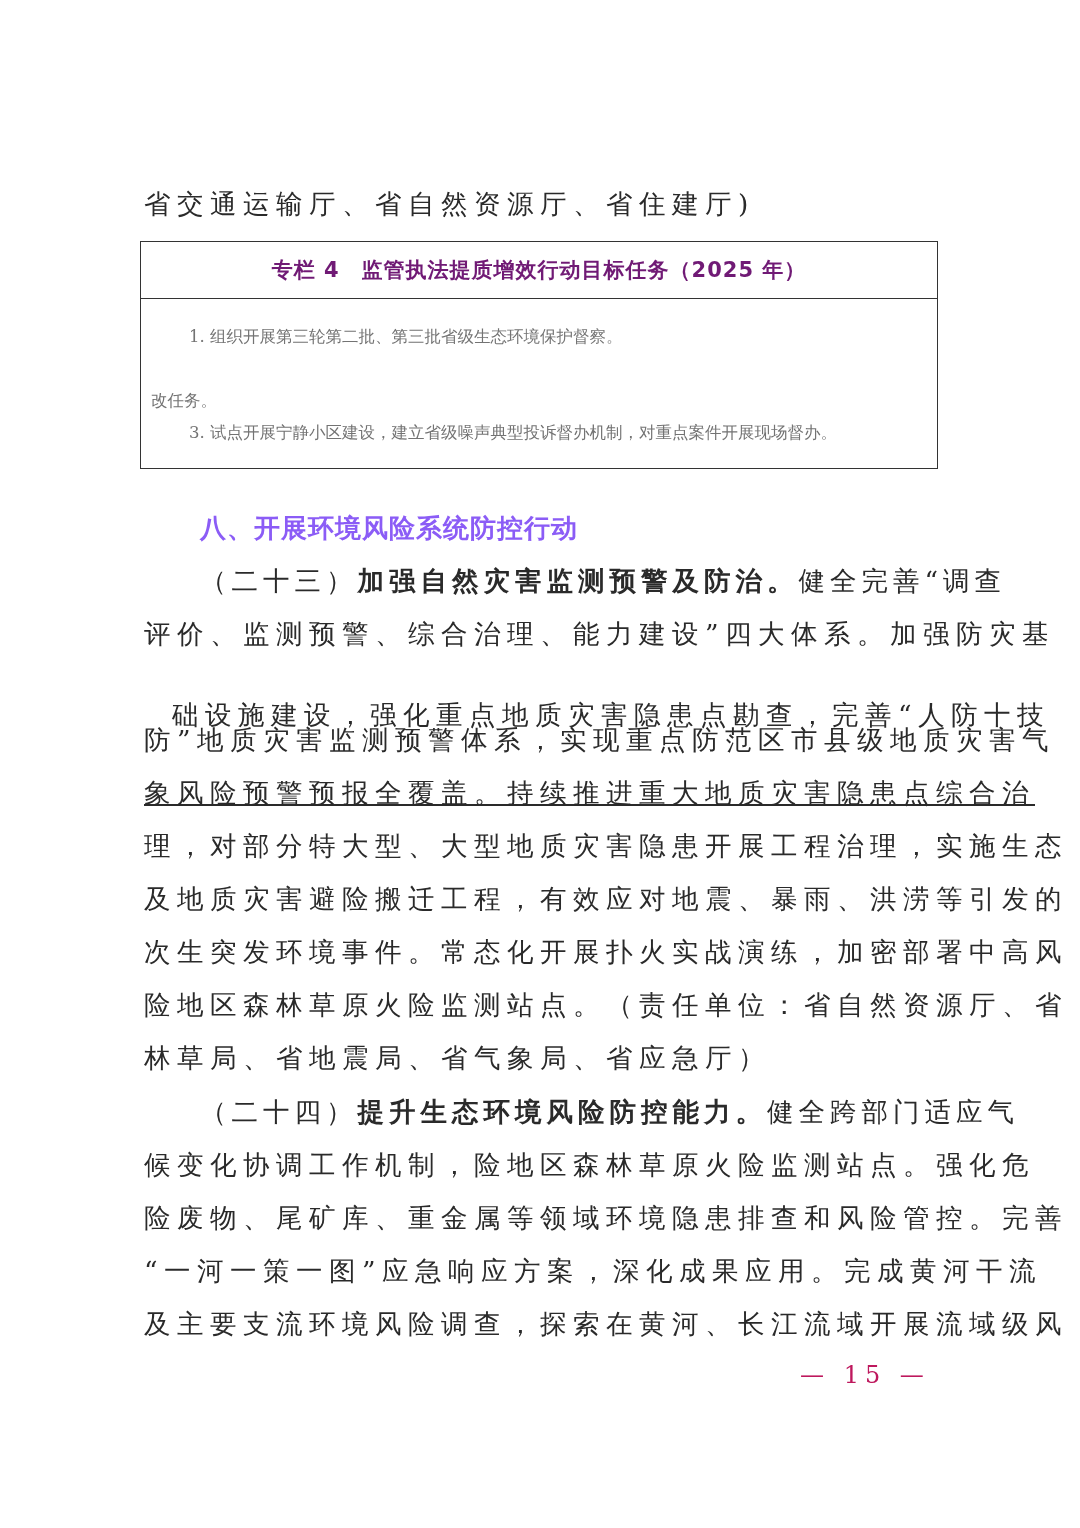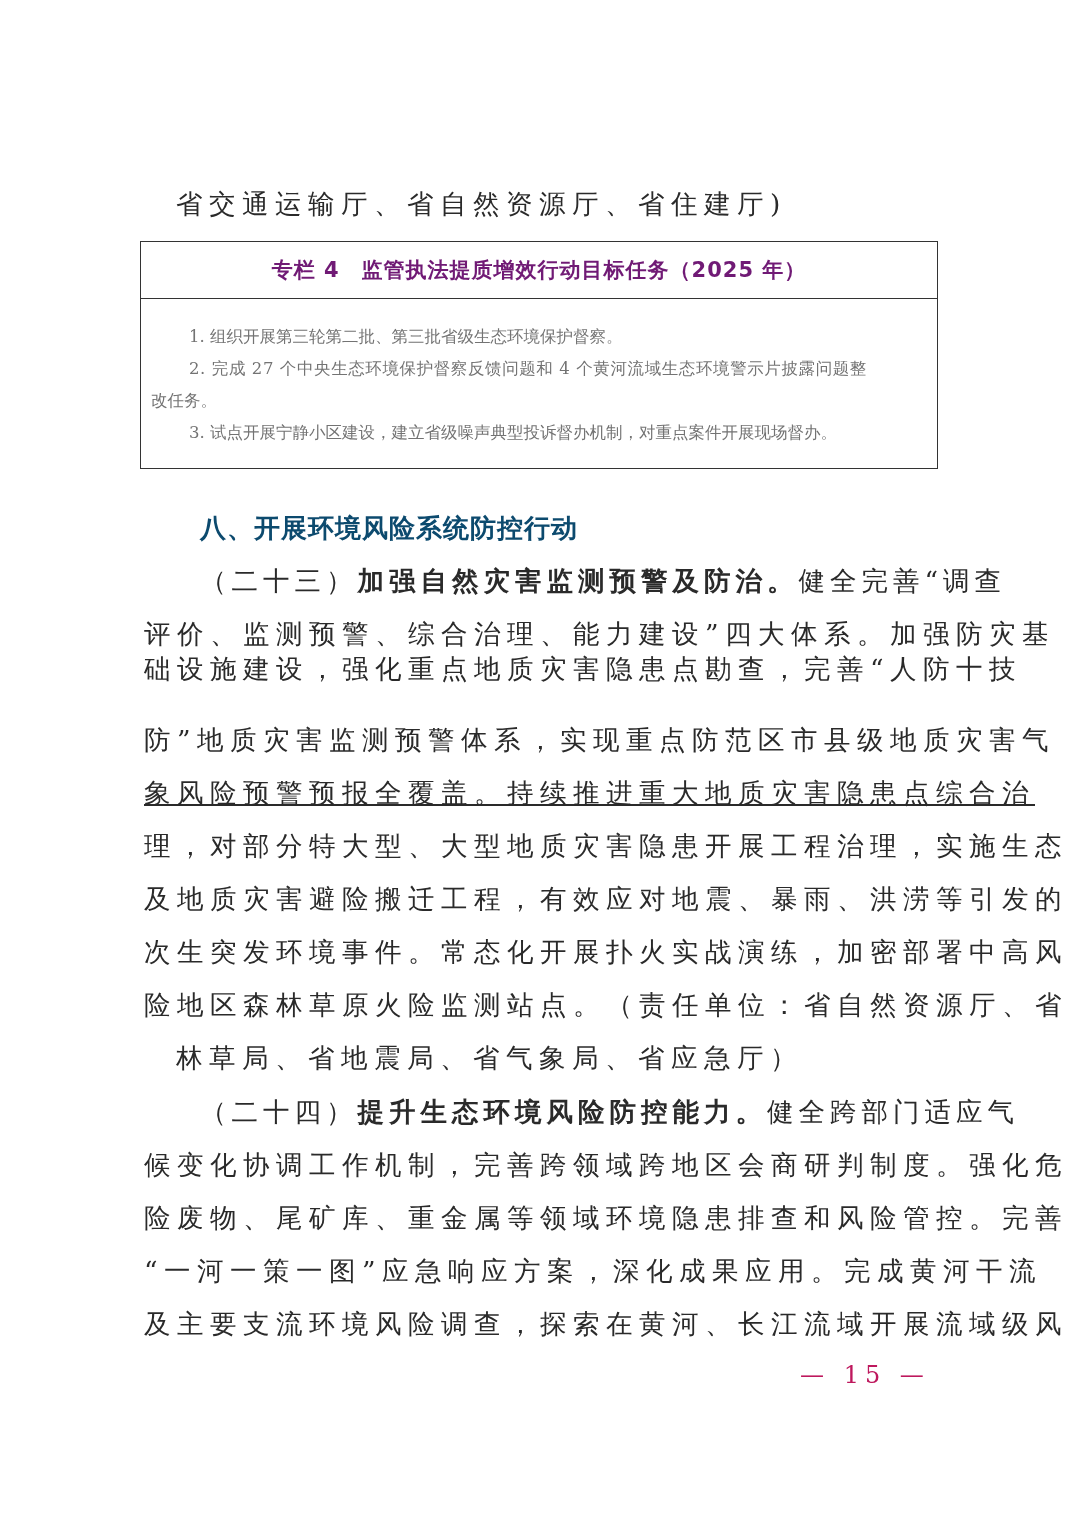--- a/index.html
+++ b/index.html
@@ -6,80 +6,79 @@
   body {
     width: 1080px; height: 1528px; position: relative; overflow: hidden;
     font-family: "DejaVu Serif", "Liberation Serif", serif;
     color: #2a2a2a;
   }
   .line {
     position: absolute; left: 144px; width: 796px;
     font-size: 26.5px; line-height: 32px; letter-spacing: 6.5px;
     white-space: nowrap; text-align: justify; text-align-last: justify;
   }
-  .line.last { text-align-last: left; margin-left: 32px; }
+  .line.last { text-align-last: left; }
   .box {
     position: absolute; left: 140px; top: 241px; width: 798px; height: 228px;
     border: 1.5px solid #333; box-sizing: border-box;
   }
   .box-title {
     position: absolute; left: 0; top: 0; width: 100%; height: 57px;
     border-bottom: 1.5px solid #333; box-sizing: border-box;
     display: flex; align-items: center; justify-content: center;
     font-family: "DejaVu Sans", "Liberation Sans", sans-serif;
     font-weight: bold; font-size: 21px; color: #701a75; letter-spacing: 1px;
   }
   .box-item {
     position: absolute; font-size: 16.5px; line-height: 22px; white-space: nowrap;
     color: #737373;
   }
   .heading {
     position: absolute; left: 200px; top: 512px;
     font-family: "DejaVu Sans", "Liberation Sans", sans-serif;
-    font-weight: bold; font-size: 26px; line-height: 32px; color: #0c4a6e;
+    font-weight: bold; font-size: 26px; line-height: 32px; color: #8b5cf6;
     letter-spacing: 1px;
   }
   .bold-run { font-family: "DejaVu Sans", "Liberation Sans", sans-serif; font-weight: bold; }
   .page-num {
     position: absolute; left: 800px; top: 1360px; font-size: 24px; line-height: 30px;
     color: #be185d; letter-spacing: 6px;
   }
 </style>
 </head>
 <body>
 
 <div>
 
   <div class="line last" style="top:188px;">省交通运输厅、省自然资源厅、省住建厅)</div>
 
   <div class="box">
     <div class="box-title">专栏 4　监管执法提质增效行动目标任务（2025 年）</div>
     <div class="box-item" style="left:48px; top:84px;">1. 组织开展第三轮第二批、第三批省级生态环境保护督察。</div>
-    <div class="box-item" style="left:48px; top:116px; letter-spacing:0.6px;">2. 完成 27 个中央生态环境保护督察反馈问题和 4 个黄河流域生态环境警示片披露问题整</div>
     <div class="box-item" style="left:10px; top:148px;text-align:center;">改任务。</div>
     <div class="box-item" style="left:48px; top:180px;">3. 试点开展宁静小区建设，建立省级噪声典型投诉督办机制，对重点案件开展现场督办。</div>
   </div>
 
   <div class="heading">八、开展环境风险系统防控行动</div>
 
   <div class="line" style="top:565px; left:200px; width:740px; letter-spacing:5px;">
     <span>（二十三）</span><span class="bold-run">加强自然灾害监测预警及防治。</span><span>健全完善“调查</span>
   </div>
   <div class="line" style="top:618px;">评价、监测预警、综合治理、能力建设”四大体系。加强防灾基</div>
-  <div class="line" style="top:653px;">础设施建设，强化重点地质灾害隐患点勘查，完善“人防十技</div>
+  <div class="line" style="top:699px;margin-left:28px;">础设施建设，强化重点地质灾害隐患点勘查，完善“人防十技</div>
   <div class="line" style="top:724px;">防”地质灾害监测预警体系，实现重点防范区市县级地质灾害气</div>
   <div class="line" style="top:777px;text-decoration:underline;">象风险预警预报全覆盖。持续推进重大地质灾害隐患点综合治</div>
   <div class="line" style="top:830px;">理，对部分特大型、大型地质灾害隐患开展工程治理，实施生态</div>
   <div class="line" style="top:883px;">及地质灾害避险搬迁工程，有效应对地震、暴雨、洪涝等引发的</div>
   <div class="line" style="top:936px;">次生突发环境事件。常态化开展扑火实战演练，加密部署中高风</div>
   <div class="line" style="top:989px;">险地区森林草原火险监测站点。（责任单位：省自然资源厅、省</div>
   <div class="line last" style="top:1042px;">林草局、省地震局、省气象局、省应急厅）</div>
 
   <div class="line" style="top:1096px; left:200px; width:740px; letter-spacing:5px;">
     <span>（二十四）</span><span class="bold-run">提升生态环境风险防控能力。</span><span>健全跨部门适应气</span>
   </div>
-  <div class="line" style="top:1149px;">候变化协调工作机制，完善跨领域跨地区会商研判制度。强化危</div>
+  <div class="line" style="top:1149px;">候变化协调工作机制，险地区森林草原火险监测站点。强化危</div>
   <div class="line" style="top:1202px;">险废物、尾矿库、重金属等领域环境隐患排查和风险管控。完善</div>
   <div class="line" style="top:1255px;">“一河一策一图”应急响应方案，深化成果应用。完成黄河干流</div>
   <div class="line" style="top:1308px;">及主要支流环境风险调查，探索在黄河、长江流域开展流域级风</div>
 
   <div class="page-num">— 15 —</div>
 </div>
 
 </body></html>

